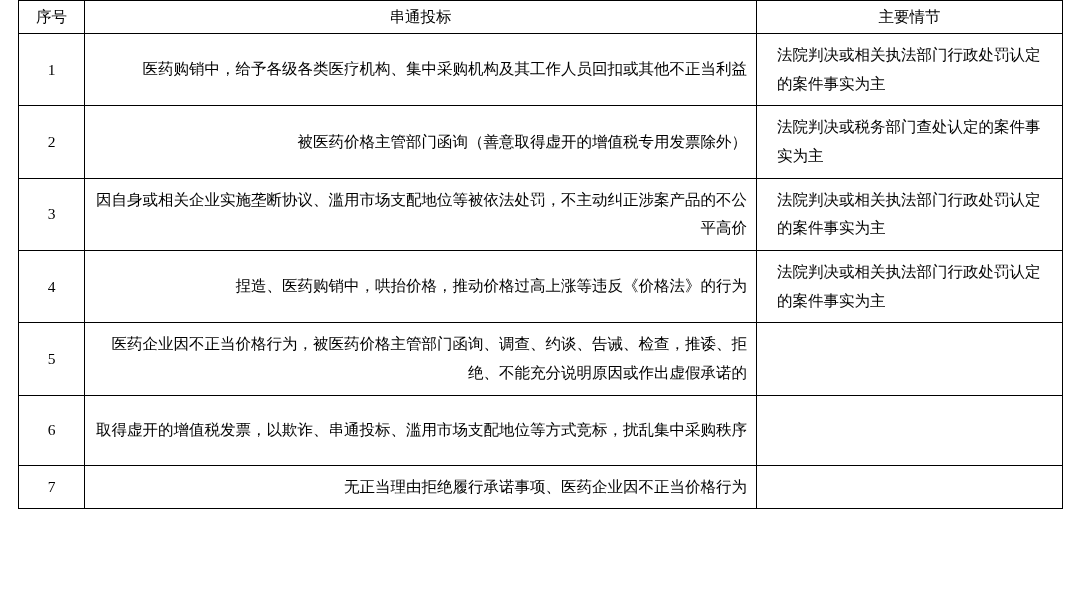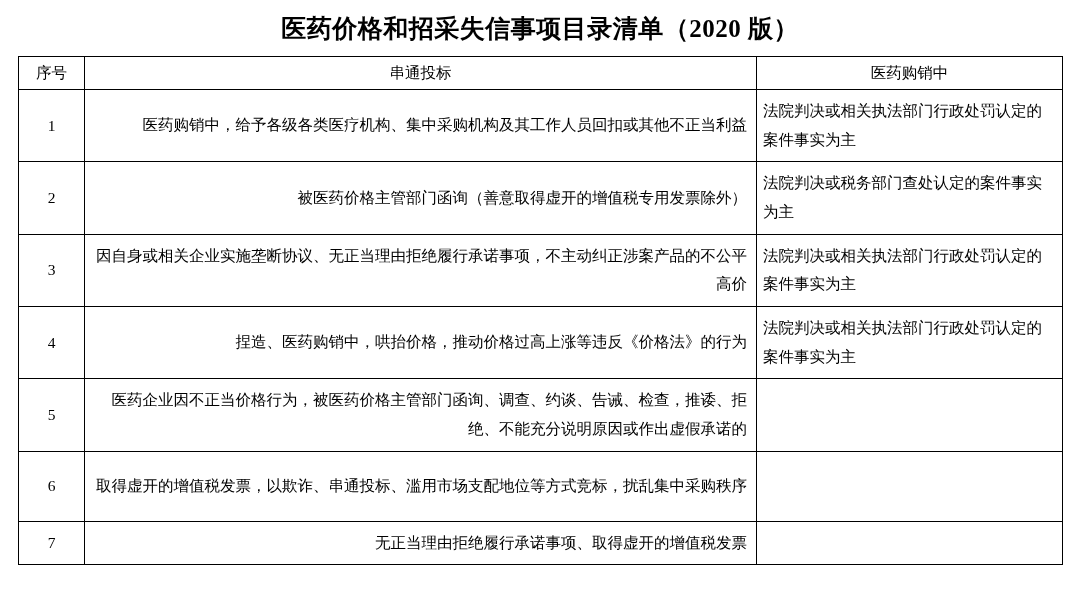--- a/index.html
+++ b/index.html
@@ -59,84 +59,83 @@
   td.no {
     text-align: center;
     font-size: 15.5px;
   }
   td.main {
     padding: 7px 9px 7px 11px;
     line-height: 1.85;
     text-align: right;
   }
   td.src {
-    padding: 7px 9px 7px 6px;
+    padding: 7px 9px 7px 20px;
     line-height: 1.85;
     text-align: left;
   }
   .r1 td { height: 68px; }
   .r2 td { height: 68px; }
   .r3 td { height: 70px; }
   .r4 td { height: 70px; }
   .r5 td { height: 70px; }
   .r6 td { height: 70px; }
   .r7 td { height: 36px; }
 </style>
 </head>
 <body>
 
 <div class="page">
 
-  <div class="doc-title">医药价格和招采失信事项目录清单（2020 版）</div>
 
   <table class="listing">
     <colgroup>
       <col class="c-no">
       <col class="c-main">
       <col class="c-src">
     </colgroup>
     <thead>
       <tr>
         <th>序号</th>
         <th>串通投标</th>
-        <th>医药购销中</th>
+        <th>主要情节</th>
       </tr>
     </thead>
     <tbody>
       <tr class="r1">
         <td class="no">1</td>
         <td class="main">医药购销中，给予各级各类医疗机构、集中采购机构及其工作人员回扣或其他不正当利益</td>
         <td class="src">法院判决或相关执法部门行政处罚认定的案件事实为主</td>
       </tr>
       <tr class="r2">
         <td class="no">2</td>
         <td class="main">被医药价格主管部门函询（善意取得虚开的增值税专用发票除外）</td>
         <td class="src">法院判决或税务部门查处认定的案件事实为主</td>
       </tr>
       <tr class="r3">
         <td class="no">3</td>
-        <td class="main">因自身或相关企业实施垄断协议、无正当理由拒绝履行承诺事项，不主动纠正涉案产品的不公平高价</td>
+        <td class="main">因自身或相关企业实施垄断协议、滥用市场支配地位等被依法处罚，不主动纠正涉案产品的不公平高价</td>
         <td class="src">法院判决或相关执法部门行政处罚认定的案件事实为主</td>
       </tr>
       <tr class="r4">
         <td class="no">4</td>
         <td class="main">捏造、医药购销中，哄抬价格，推动价格过高上涨等违反《价格法》的行为</td>
         <td class="src">法院判决或相关执法部门行政处罚认定的案件事实为主</td>
       </tr>
       <tr class="r5">
         <td class="no">5</td>
         <td class="main">医药企业因不正当价格行为，被医药价格主管部门函询、调查、约谈、告诫、检查，推诿、拒绝、不能充分说明原因或作出虚假承诺的</td>
         <td class="src"></td>
       </tr>
       <tr class="r6">
         <td class="no">6</td>
         <td class="main">取得虚开的增值税发票，以欺诈、串通投标、滥用市场支配地位等方式竞标，扰乱集中采购秩序</td>
         <td class="src"></td>
       </tr>
       <tr class="r7">
         <td class="no">7</td>
-        <td class="main">无正当理由拒绝履行承诺事项、取得虚开的增值税发票</td>
+        <td class="main">无正当理由拒绝履行承诺事项、医药企业因不正当价格行为</td>
         <td class="src"></td>
       </tr>
     </tbody>
   </table>
 
 </div>
 
 </body></html>

